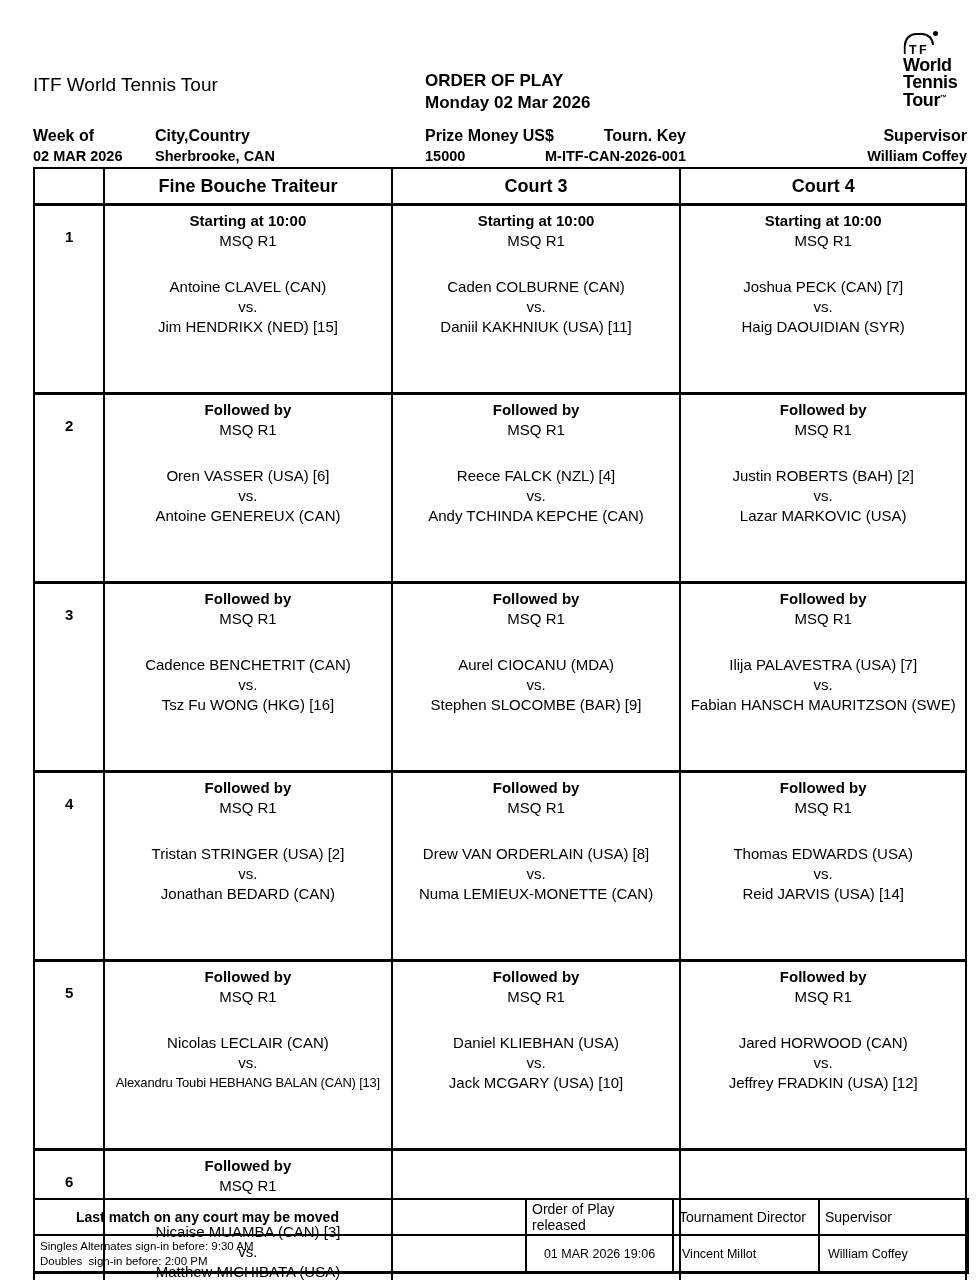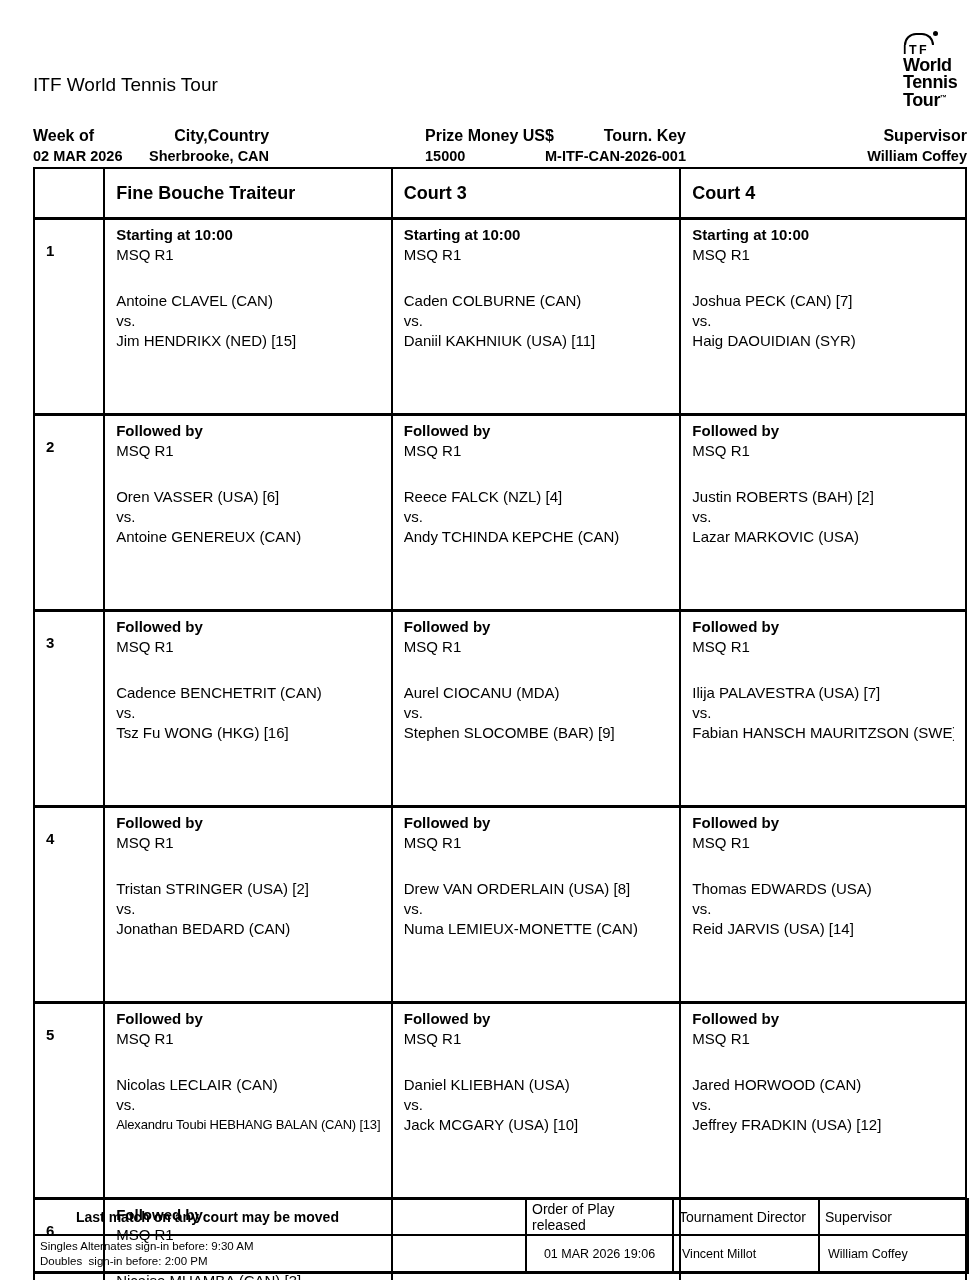--- a/index.html
+++ b/index.html
@@ -6,37 +6,37 @@
   .page{position:relative;width:980px;height:1280px;background:#ffffff;
         font-family:"Liberation Sans",sans-serif;color:#000;overflow:hidden;}
 
   
   .title{position:absolute;left:33px;top:26px;font-size:29px;font-weight:700;letter-spacing:-0.5px;}
   .subtitle{position:absolute;left:33px;top:74px;font-size:19px;font-weight:400;}
   .center-head{position:absolute;left:425px;top:70px;font-weight:700;font-size:17px;line-height:22px;}
   .info-block{position:absolute;top:127px;}
   .info-label{font-size:16px;font-weight:700;margin-bottom:3px;}
   .info-value{font-size:14.5px;font-weight:700;}
-  .ib1{left:33px;} .ib2{left:149px;text-align:right;} .ib3{left:425px;} .ib4{left:545px;text-align:right;}
+  .ib1{left:33px;} .ib2{left:155px;} .ib3{left:425px;} .ib4{left:545px;text-align:right;}
   .ib5{right:13px;text-align:right;}
 
   
   .logo{position:absolute;left:903px;top:31px;width:70px;}
   .logo-arcrow{position:relative;height:13px;width:34px;}
   .arc{position:absolute;left:1px;top:2px;width:26px;height:10px;
        border:2.5px solid #000;border-bottom:none;border-radius:15px 15px 0 0;}
   .ball{position:absolute;left:30px;top:0;width:5px;height:5px;border-radius:50%;background:#000;}
   .logo-itf{font-size:12.5px;font-weight:700;letter-spacing:2.5px;line-height:13px;}
   .logo-line{font-size:18px;font-weight:700;line-height:16.5px;letter-spacing:-0.4px;}
   .tm{font-size:7px;vertical-align:6px;letter-spacing:0;}
 
   
   .sched{position:absolute;left:33px;top:167px;border-collapse:collapse;table-layout:fixed;width:934px;}
   .sched td,.sched th{border-left:2px solid #000;border-right:2px solid #000;
-       border-top:3px solid #000;border-bottom:3px solid #000;padding:11px;vertical-align:top;text-align:left;}
+       border-top:3px solid #000;border-bottom:3px solid #000;padding:4px;vertical-align:top;text-align:center;}
   .sched tr.hdr td,.sched tr.hdr th{border-top:2px solid #000;border-bottom:2px solid #000;height:26px;
        font-size:18px;font-weight:700;vertical-align:middle;}
   .sched tr.mrow td{height:160px;}
   .sched tr.mrow:last-child td{height:168px;border-bottom:4px solid #000;}
   .col-num{width:70px;} .col-c1{width:287px;} .col-c2{width:288px;} .col-c3{width:285px;}
   td.num{font-weight:700;font-size:15px;padding-top:22px;}
   td.match{font-size:15px;line-height:20px;padding-top:5px;}
   .timing{font-weight:700;}
   .p.first{margin-top:26px;}
   .p{white-space:nowrap;overflow:hidden;}
@@ -54,20 +54,24 @@
   td.released{text-align:center;font-size:12.5px;}
   td.fval{font-size:12.5px;padding-left:8px;}
 </style>
 </head>
 <body>
 
 <div class="page">
 
   <div class="subtitle">ITF World Tennis Tour</div>
 
+  <div class="center-head">
+    <div>ORDER OF PLAY</div>
+    <div>Monday 02 Mar 2026</div>
+  </div>
 
   <div class="logo">
     <div class="logo-arcrow">
       <span class="arc"></span>
       <span class="ball"></span>
     </div>
     <div class="logo-itf">ITF</div>
     <div class="logo-line">World</div>
     <div class="logo-line">Tennis</div>
     <div class="logo-line"><span>Tour</span><span class="tm">™</span></div>

